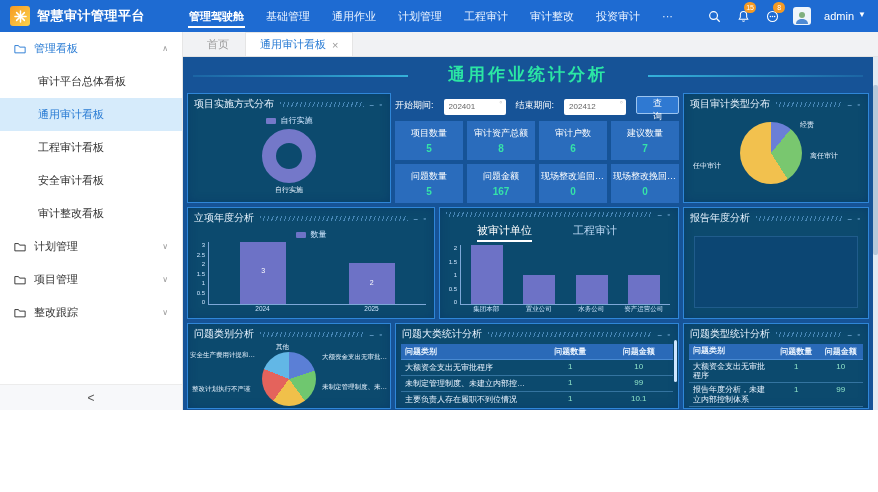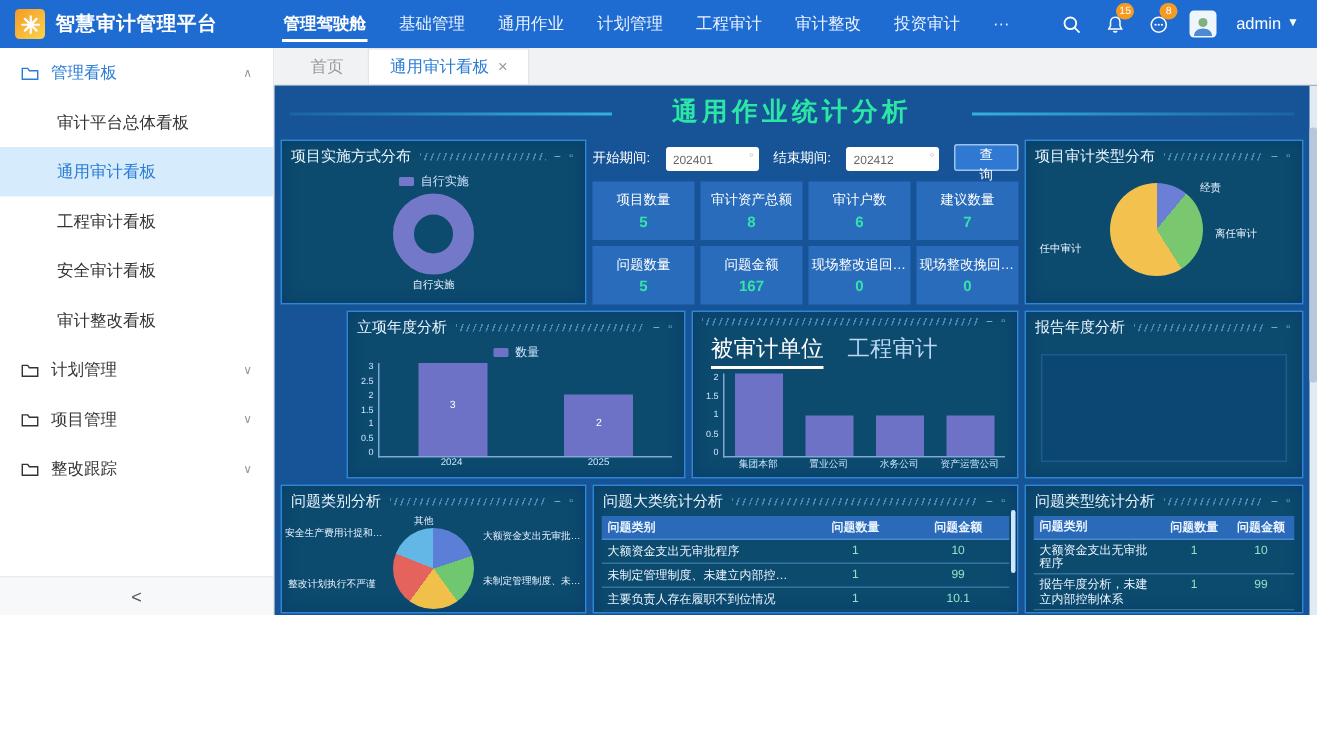--- a/index.html
+++ b/index.html
@@ -53,21 +53,21 @@
   .dash-title-band::before, .dash-title-band::after { content:""; position:absolute; top:16px; height:2px; width:215px; }
   .dash-title-band::before { left:6px;  background:linear-gradient(90deg, rgba(60,200,235,.15), rgba(60,200,235,.8)); }
   .dash-title-band::after  { right:6px; background:linear-gradient(270deg, rgba(60,200,235,.15), rgba(60,200,235,.8)); }
 
   .row { display:flex; gap:4px; flex:none; }
   .row1 { height:110px; }
   .row2 { height:112px; }
   .row3 { height:86px; }
 
   .panel { background:#0c4a6e; border:1px solid #2f86d8; box-shadow:inset 0 0 10px rgba(0,40,100,.35); display:flex; flex-direction:column; position:relative; min-width:0; }
-  .w-l1 { width:204px; flex:none; } .w-r { width:186px; flex:none; } .w-l2 { width:226px; flex:none;margin-left:44px; }
+  .w-l1 { width:204px; flex:none; } .w-r { width:186px; flex:none; } .w-l2 { width:248px; flex:none; }
   .grow { flex:1; min-width:0; }
   .phead { display:flex; align-items:center; gap:6px; padding:3px 6px 2px; flex:none; }
   .ptitle { color:#eaf4ff; font-size:10px; white-space:nowrap; }
   .hatch { flex:1; height:5px; background:repeating-linear-gradient(110deg, rgba(130,195,255,.5) 0 1px, transparent 1px 4px); }
   .wdots { color:#9cd0ff; font-size:7px; letter-spacing:2px; white-space:nowrap; }
   .pbody { flex:1; position:relative; min-height:0; }
 
   
   .legend { display:flex; align-items:center; justify-content:center; gap:5px; font-size:8px; color:#cfe6ff; padding-top:2px; }
   .swatch { width:10px; height:6px; background:#7478c9; border-radius:1px; }
@@ -97,21 +97,21 @@
   .plotcol { flex:1; display:flex; flex-direction:column; min-width:0; }
   .plot { flex:1; display:flex; align-items:flex-end; border-left:1px solid #7ea8d8; border-bottom:1px solid #7ea8d8; }
   .bslot { flex:1; display:flex; align-items:flex-end; justify-content:center; height:100%; }
   .bar { background:#6d72c6; position:relative; }
   .bval { position:absolute; top:40%; left:0; right:0; text-align:center; color:#fff; font-size:7px; }
   .xrow { height:11px; display:flex; }
   .xlab { flex:1; text-align:center; font-size:6.5px; color:#cfe6ff; white-space:nowrap; overflow:hidden; text-overflow:ellipsis; }
 
   
   .ptabs { display:flex; gap:16px; padding:3px 12px 1px; flex:none; }
-  .ptab { font-size:15px; color:#b9d6f3; padding-bottom:2px; cursor:pointer; }
+  .ptab { font-size:11px; color:#b9d6f3; padding-bottom:2px; cursor:pointer;margin-left:25px; }
   .ptab.active { color:#fff; border-bottom:2px solid #fff; }
 
   
   .center-col { display:flex; flex-direction:column; gap:4px; }
   .filters { height:24px; display:flex; align-items:center; justify-content:center; gap:10px; flex:none; }
   .flabel { color:#fff; font-size:9px; white-space:nowrap; }
   .inputwrap { position:relative; }
   .finput { width:62px; height:16px; border:none; border-radius:2px; background:#fff; font-size:8px; color:#666; padding:0 12px 0 5px; font-family:inherit; }
   .inputwrap::after { content:"◦"; position:absolute; right:3px; top:2px; color:#b5b5b5; font-size:9px; }
   .btn-search { height:18px; padding:0 12px; background:#2f79d2; border:1px solid #9cc4ef; border-radius:2px; color:#fff; font-size:9px; cursor:pointer; font-family:inherit; }

